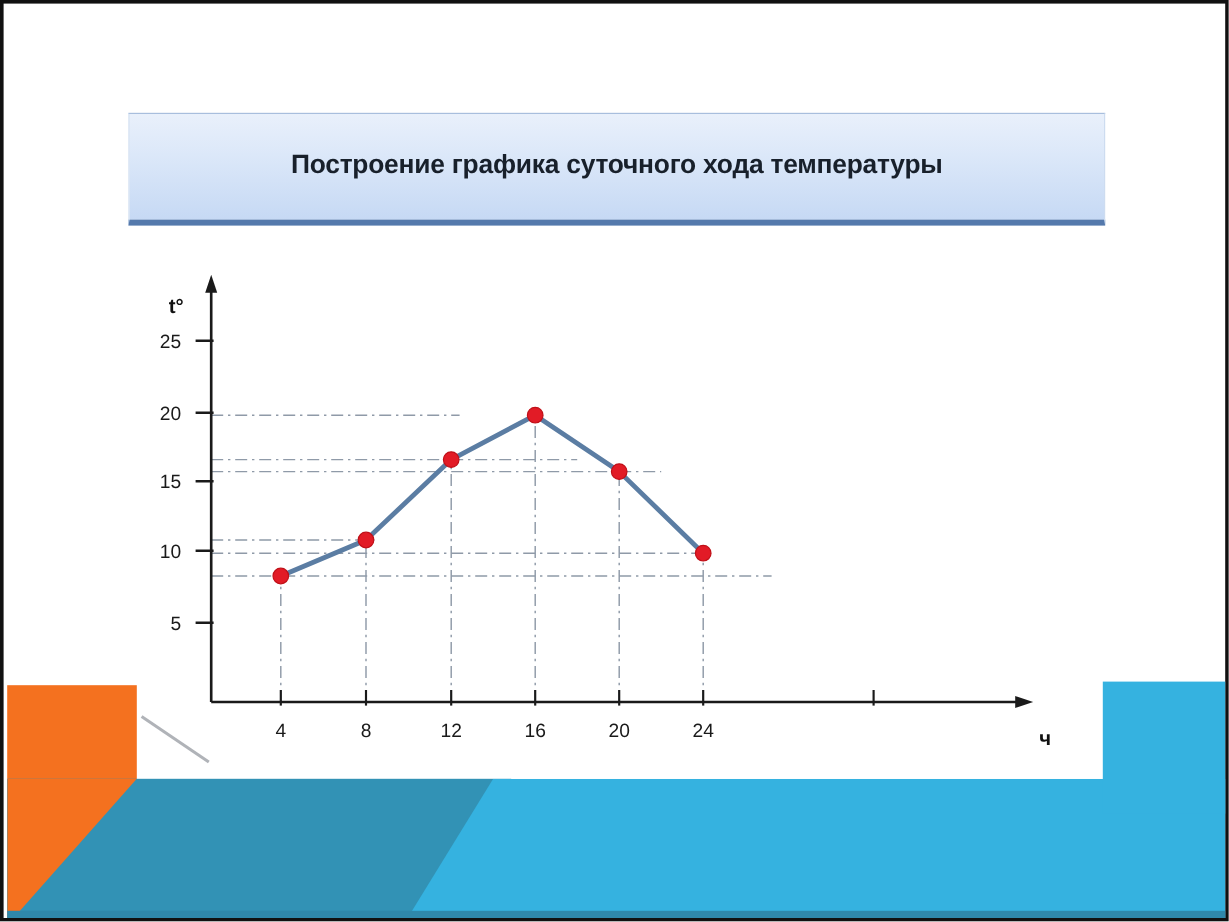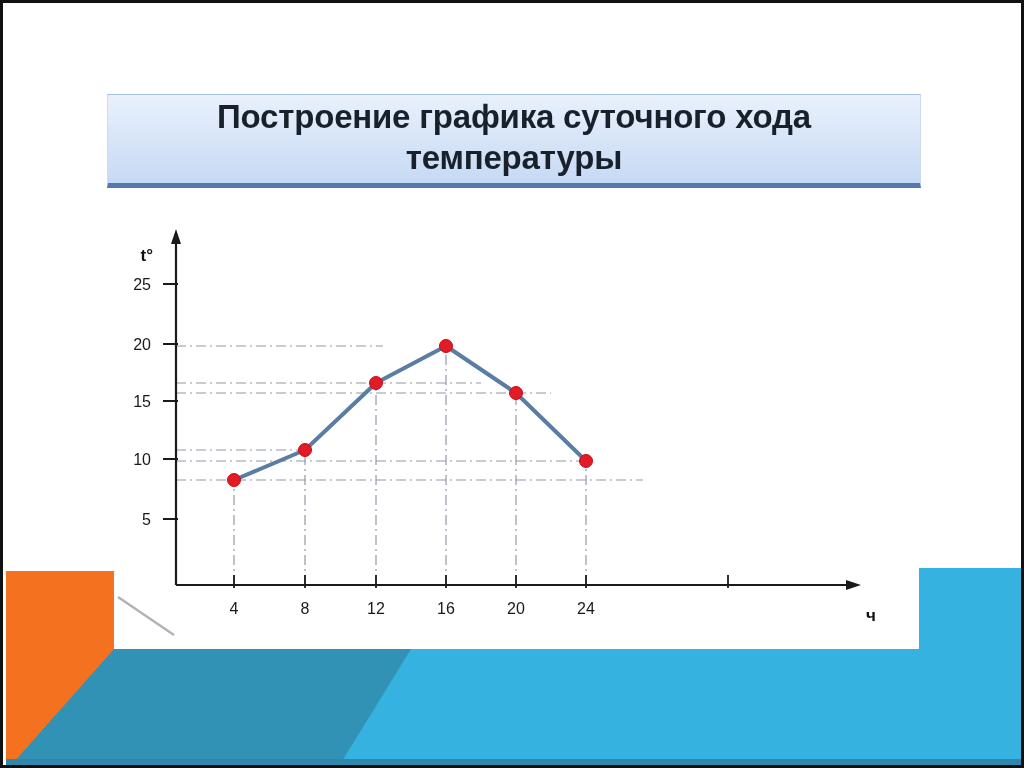--- a/index.html
+++ b/index.html
@@ -68,21 +68,21 @@
     border-left:1px solid #cddcf0;
     border-right:1px solid #cddcf0;
     border-bottom:5px solid #5479ac;
     box-sizing:border-box;
     display:flex;
     align-items:center;
     justify-content:center;
   }
   #title-text {
     font-family:"Liberation Sans", sans-serif;
-    font-size:33px;
+    font-size:22px;
     font-weight:700;
     color:#18202b;
     text-align:center;
     line-height:1.25;
     letter-spacing:-0.2px;
     max-width:700px;
     padding-bottom:4px;
   }
 
   

